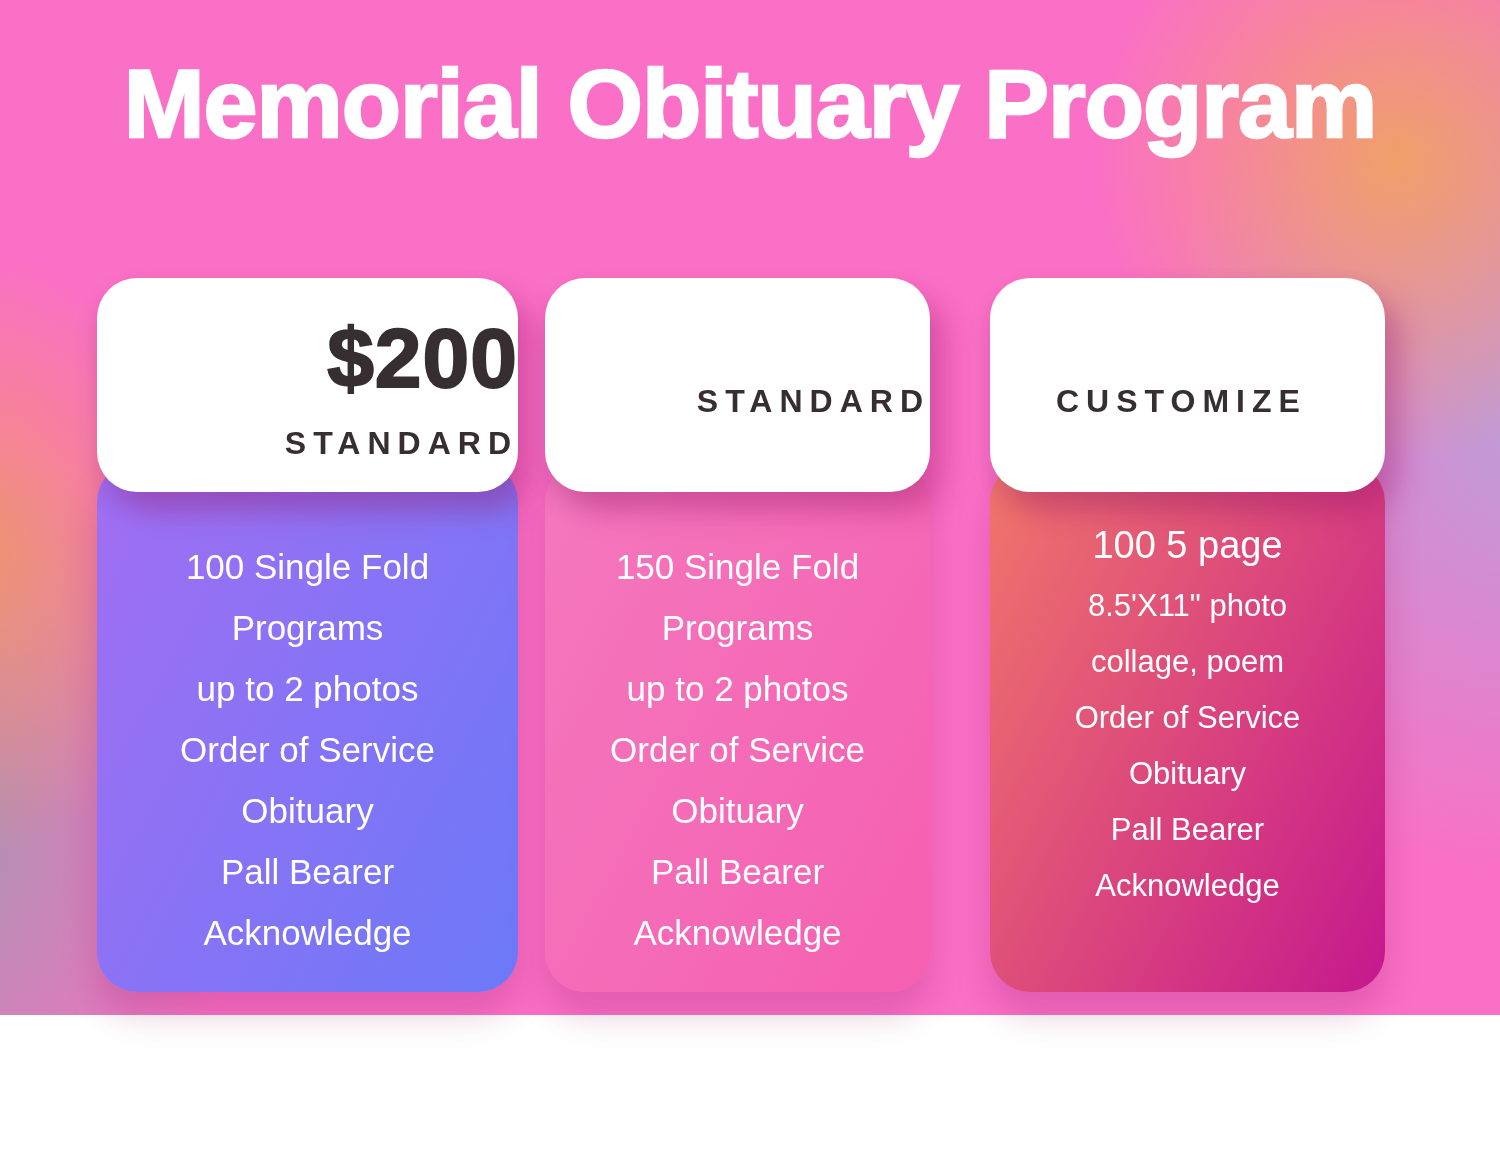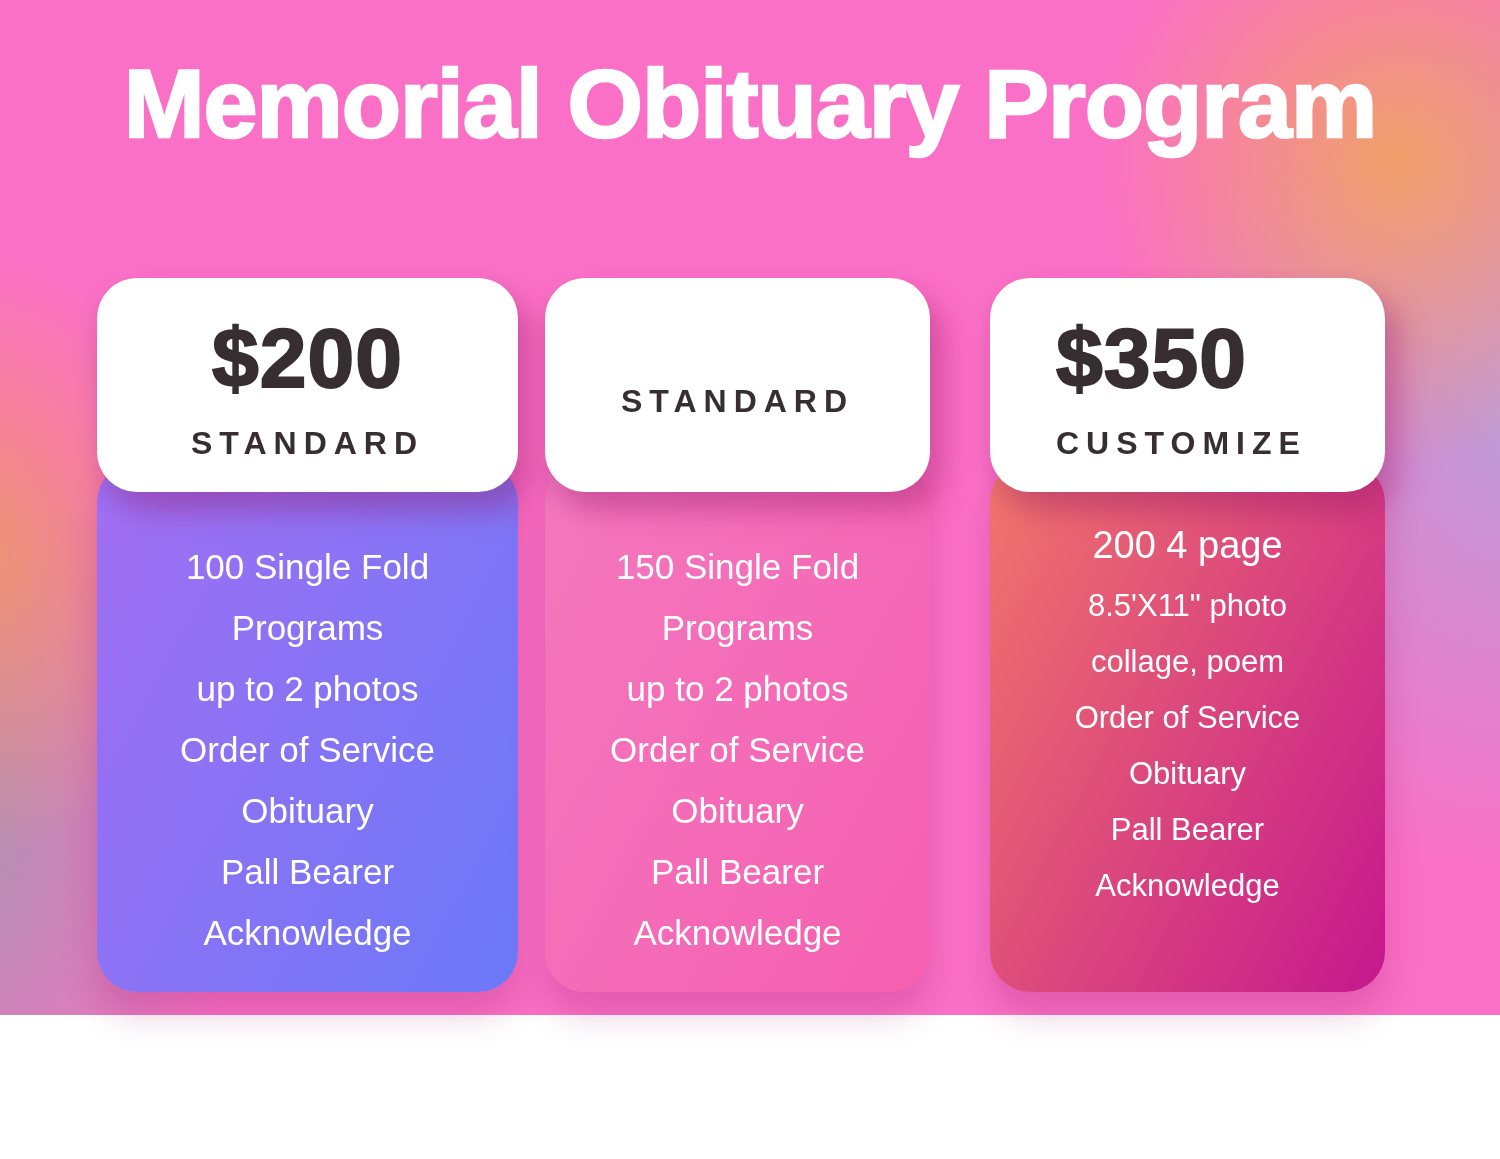--- a/index.html
+++ b/index.html
@@ -51,21 +51,21 @@
     top: 0; left: 0; right: 0;
     height: 214px;
     background: #ffffff;
     border-radius: 40px;
     z-index: 2;
     box-shadow: 18px 20px 28px rgba(170, 25, 110, 0.30),
                 0 12px 24px rgba(60, 20, 80, 0.12);
     display: flex;
     flex-direction: column;
     justify-content: center;
-    align-items: center;
+    align-items: flex-end;
     padding-top: 8px;
     box-sizing: border-box;
   }
   .card.c3 .card-header {
     align-items: flex-start;
     padding-left: 66px;
   }
 
   .price {
     font-size: 84px;
@@ -146,26 +146,25 @@
           <div class="feature">Order of Service</div>
           <div class="feature">Obituary</div>
           <div class="feature">Pall Bearer</div>
           <div class="feature">Acknowledge</div>
         </div>
     </div>
   </div>
 
   <div class="card c3" style="--g1: #f1766b; --g2: #c5188e;">
     <div class="card-header">
-      <div class="price">$350</div>
       <div class="tier">CUSTOMIZE</div>
     </div>
     <div class="card-body">
       <div class="features">
-          <div class="feature lead">200 4 page</div>
+          <div class="feature lead">100 5 page</div>
           <div class="feature">8.5'X11" photo</div>
           <div class="feature">collage, poem</div>
           <div class="feature">Order of Service</div>
           <div class="feature">Obituary</div>
           <div class="feature">Pall Bearer</div>
           <div class="feature">Acknowledge</div>
         </div>
     </div>
   </div>
 

